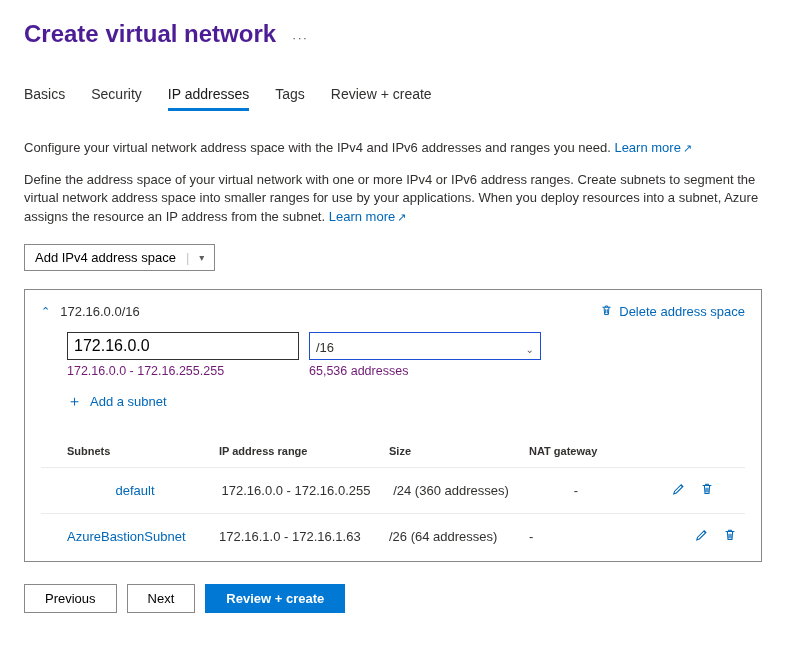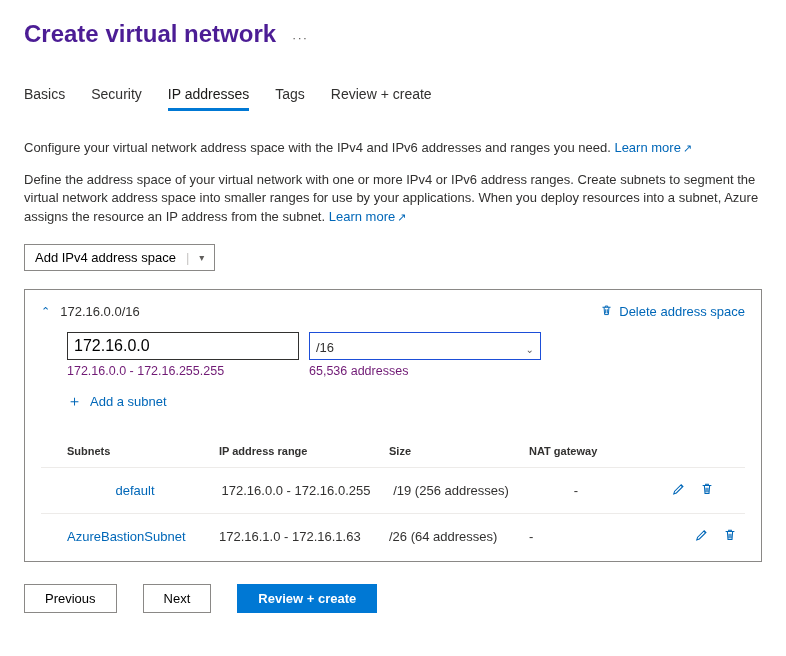--- a/index.html
+++ b/index.html
@@ -33,21 +33,21 @@
   .plus { font-size:15px; font-weight:300; }
   table { width:100%; border-collapse:collapse; margin-left:0; }
   thead th { text-align:left; font-weight:600; font-size:11px; padding:10px 8px; }
   tbody td { padding:14px 8px; border-top:1px solid #edebe9; font-size:13px; vertical-align:middle;}
   tbody tr:first-child td { border-top:1px solid #edebe9;text-align:center; }
   td.name a { color:#0067b8; text-decoration:none;}
   .row-actions { text-align:right; white-space:nowrap;}
   .row-actions span { color:#0067b8; cursor:pointer; margin-left:10px; display:inline-block;}
   .edit-icon svg, .del-icon svg { width:14px; height:14px; }
   .table-wrap { margin-left:0px; padding-bottom:2px;}
-  .footer { display:flex; gap:26px; margin-top:22px; }
+  .footer { display:flex; gap:10px; margin-top:22px; }
   .btn { border:1px solid #8a8886; background:#fff; padding:6px 20px; font-size:13px; cursor:pointer; font-family:inherit;}
   .btn.primary { background:#0078d4; color:#fff; border:1px solid #0078d4; font-weight:600;}
   th:nth-child(1){ padding-left:26px; width:170px;}
   td:nth-child(1){ padding-left:26px;}
   th:nth-child(2){ width:170px;}
   th:nth-child(3){ width:140px;}
   th:nth-child(4){ width:110px;}
 </style>
 </head>
 <body>
@@ -121,21 +121,21 @@
           <th>IP address range</th>
           <th>Size</th>
           <th>NAT gateway</th>
           <th></th>
         </tr>
       </thead>
       <tbody>
         <tr>
           <td class="name"><a>default</a></td>
           <td>172.16.0.0 - 172.16.0.255</td>
-          <td>/19 (256 addresses)</td>
+          <td>/24 (360 addresses)</td>
           <td>-</td>
           <td class="row-actions">
             <span class="edit-icon"><svg viewBox="0 0 16 16" fill="none" stroke="#0067b8" stroke-width="1.2">
                     <path d="M2 13.5l1-3 7.5-7.5 2 2L5 12.5l-3 1zM10 3.5l2 2"></path>
                   </svg></span>
             <span class="del-icon"><svg viewBox="0 0 16 16" fill="none" stroke="#0067b8" stroke-width="1.2">
                     <path d="M3 4h10M6.5 4V2.5h3V4M5 4l.7 9h4.6L11 4M7 6.5v5M9 6.5v5"></path>
                   </svg></span>
           </td>
         </tr>

